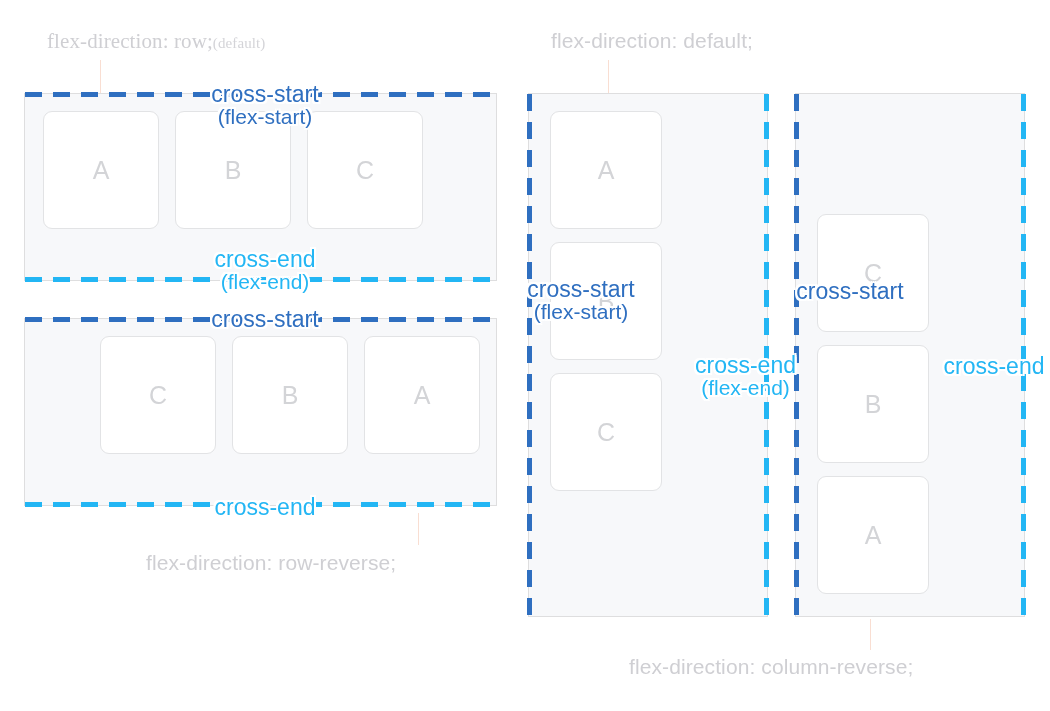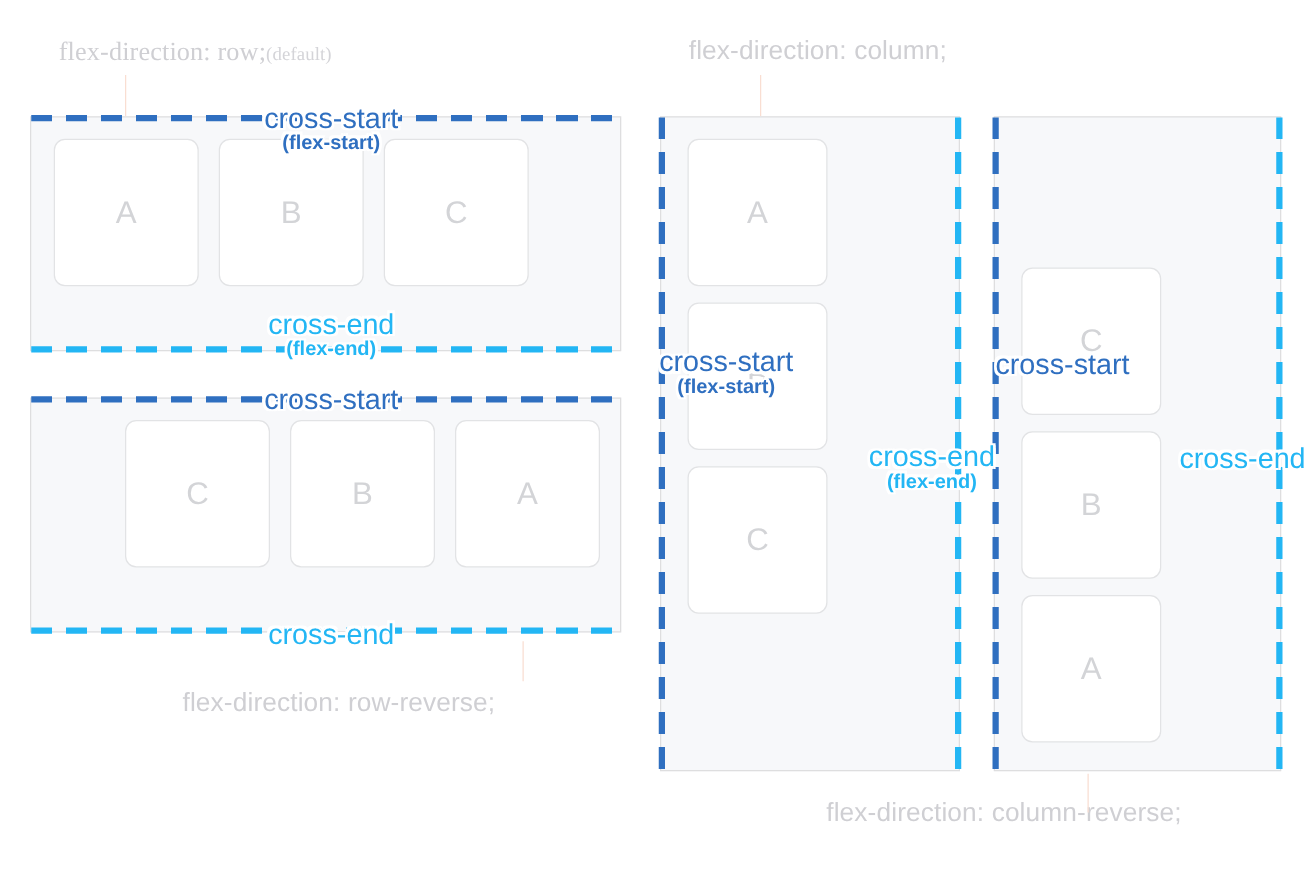--- a/index.html
+++ b/index.html
@@ -107,22 +107,22 @@
     z-index: 6;
     line-height: 1.08;
   }
   .axis-label .main {
     display: block;
     font-size: 23px;
     font-weight: normal;
   }
   .axis-label .paren {
     display: block;
-    font-size: 16px;
-    font-weight: bold;
+    font-size: 21px;
+    font-weight: normal;
     margin-top: -1px;
   }
   .axis-label.start .main,
   .axis-label.start .paren { color: #2f6fc0; }
   .axis-label.end .main,
   .axis-label.end .paren { color: #23b6f4; }
 
   
   .axis-label .main, .axis-label .paren {
     text-shadow:
@@ -135,24 +135,24 @@
 
 <div class="caption" style="left:47px; top:29px;font-family:Liberation Serif, serif;">
   <span>flex-direction: row;</span><span class="sub">(default)</span>
 </div>
 
 <div class="caption" style="left:146px; top:551px;text-align:right;">
   <span>flex-direction: row-reverse;</span>
 </div>
 
 <div class="caption" style="left:551px; top:29px;">
-  <span>flex-direction: column;</span>
-</div>
-
-<div class="caption" style="left:629px; top:639px;margin-left:32px;">
+  <span>flex-direction: default;</span>
+</div>
+
+<div class="caption" style="left:629px; top:655px;">
   <span>flex-direction: column-reverse;</span>
 </div>
 
 <div class="connector" style="left:100px; top:60px; height:33px;"></div>
 <div class="connector" style="left:418px; top:513px; height:32px;"></div>
 <div class="connector" style="left:608px; top:60px; height:33px;"></div>
 <div class="connector" style="left:870px; top:619px; height:31px;"></div>
 
 <div class="fcontainer" style="left:24px; top:93px; width:473px; height:188px;">
   <div class="edge top start-h"></div>

